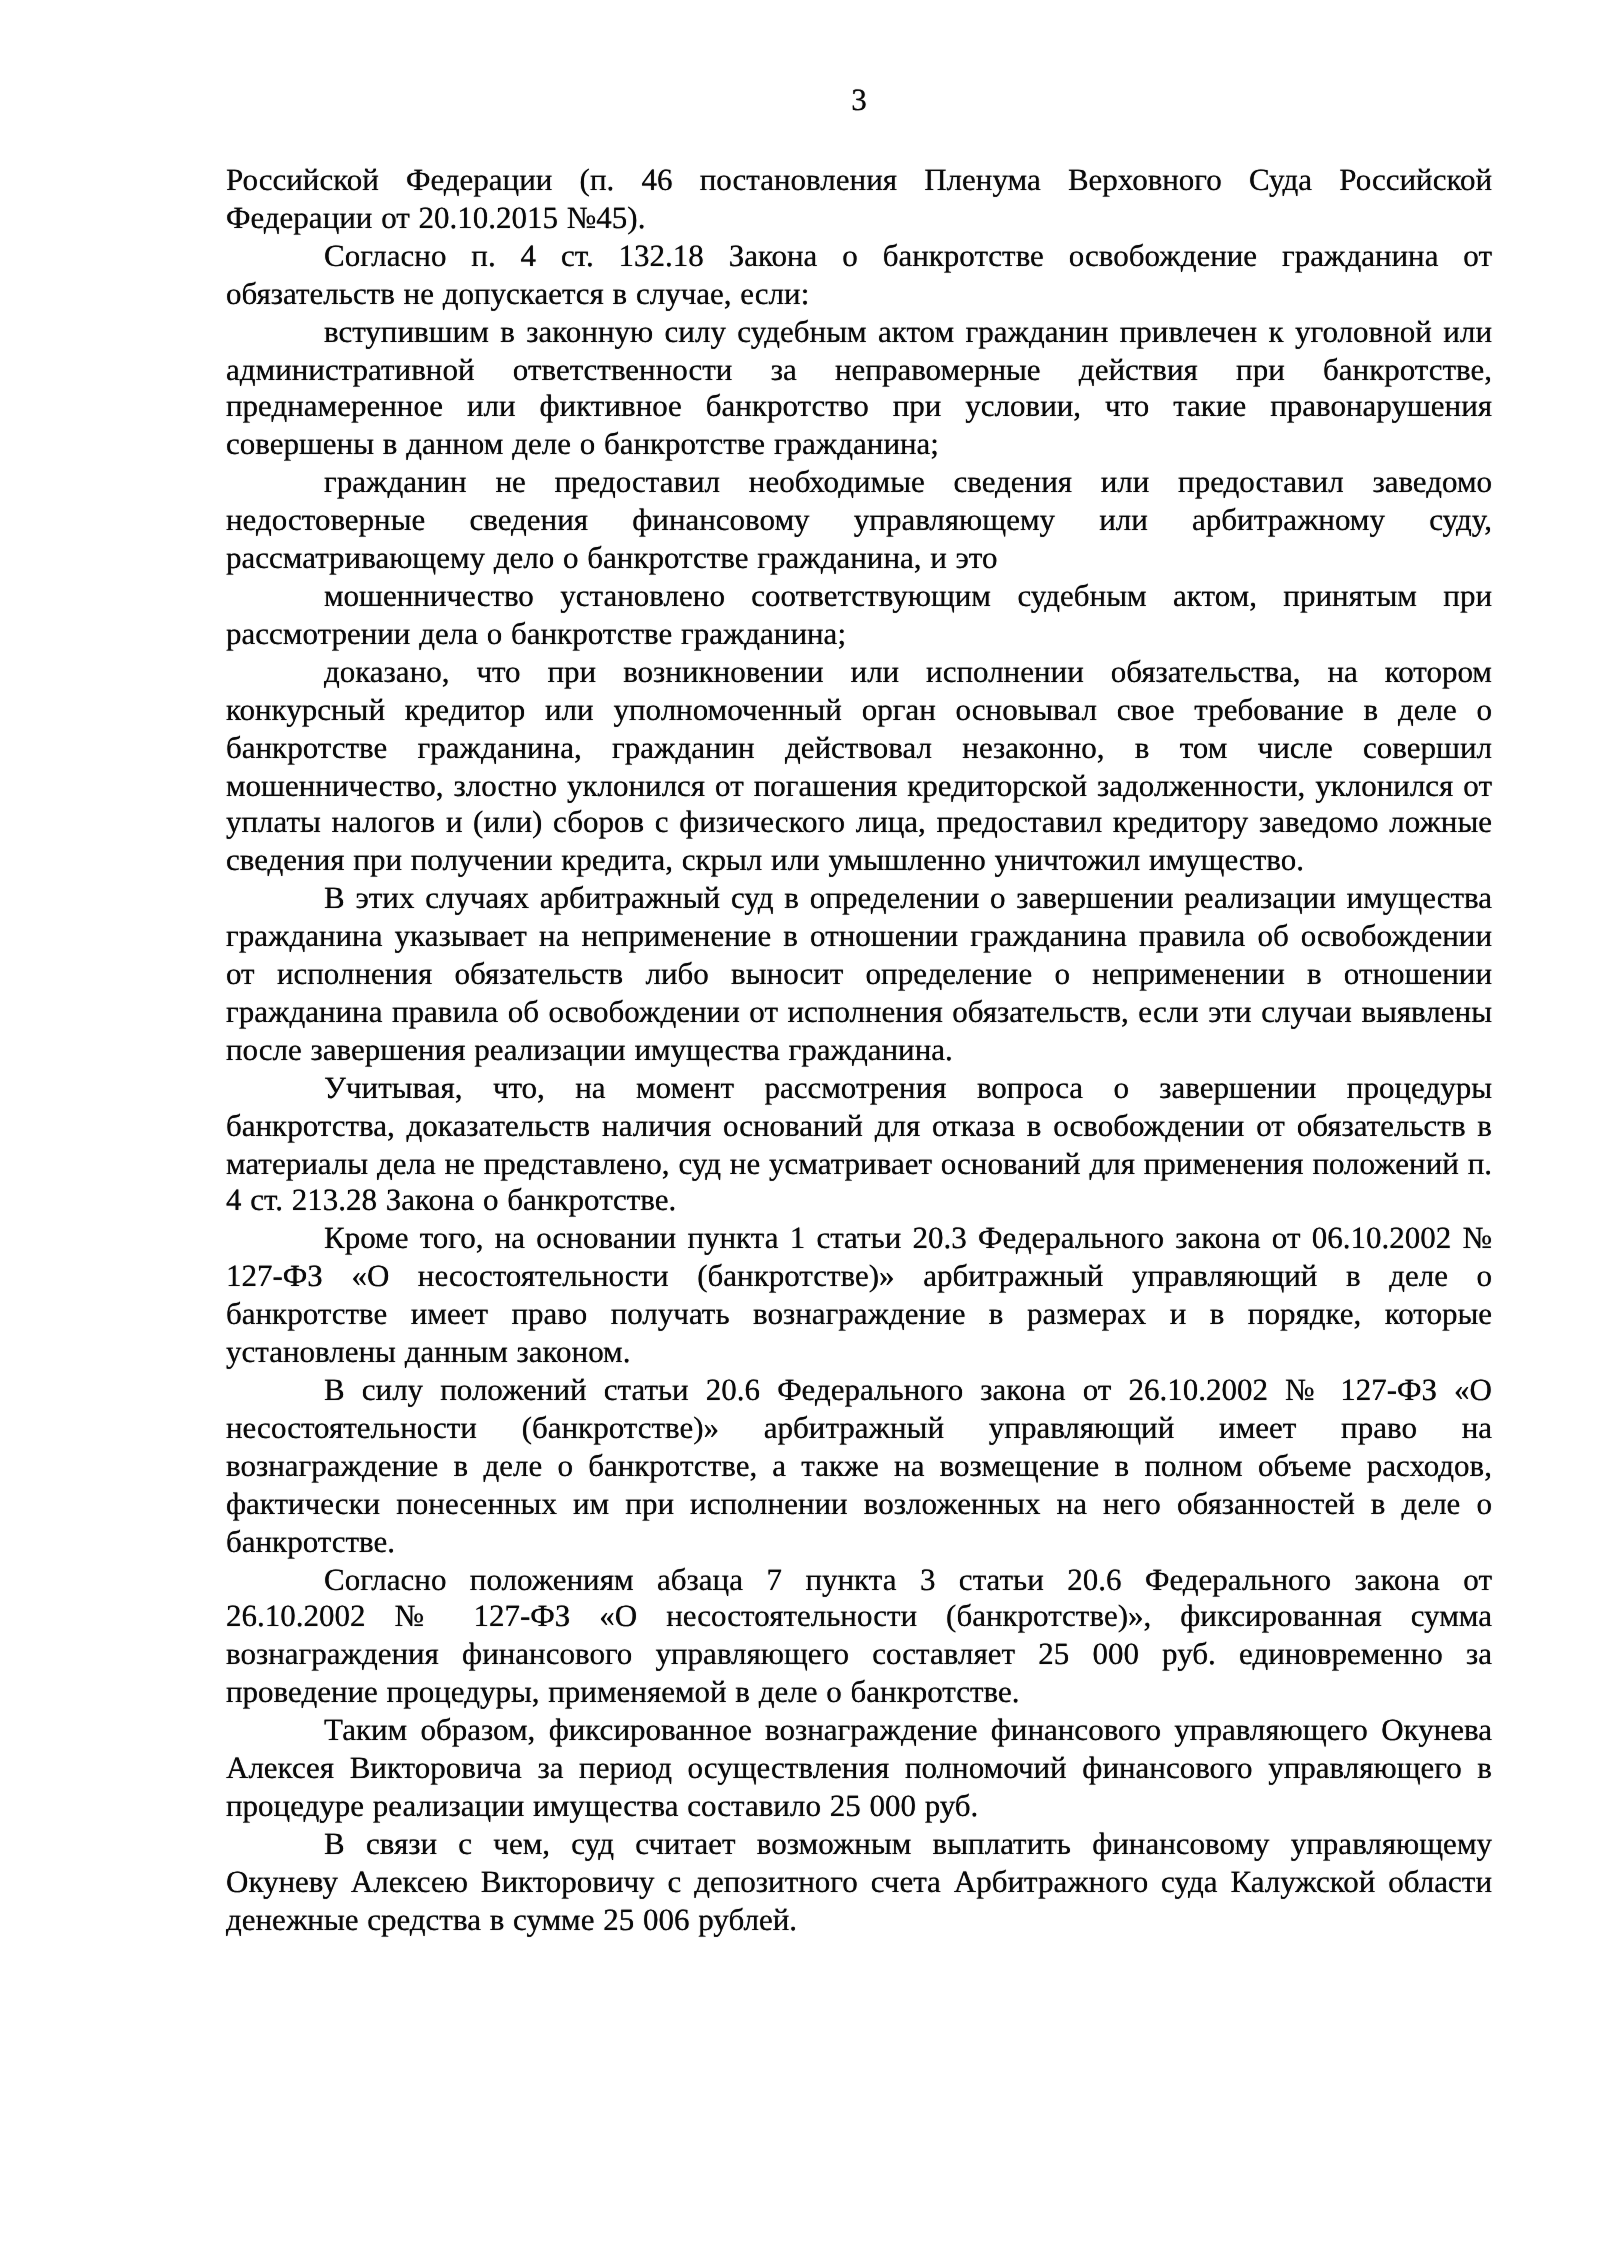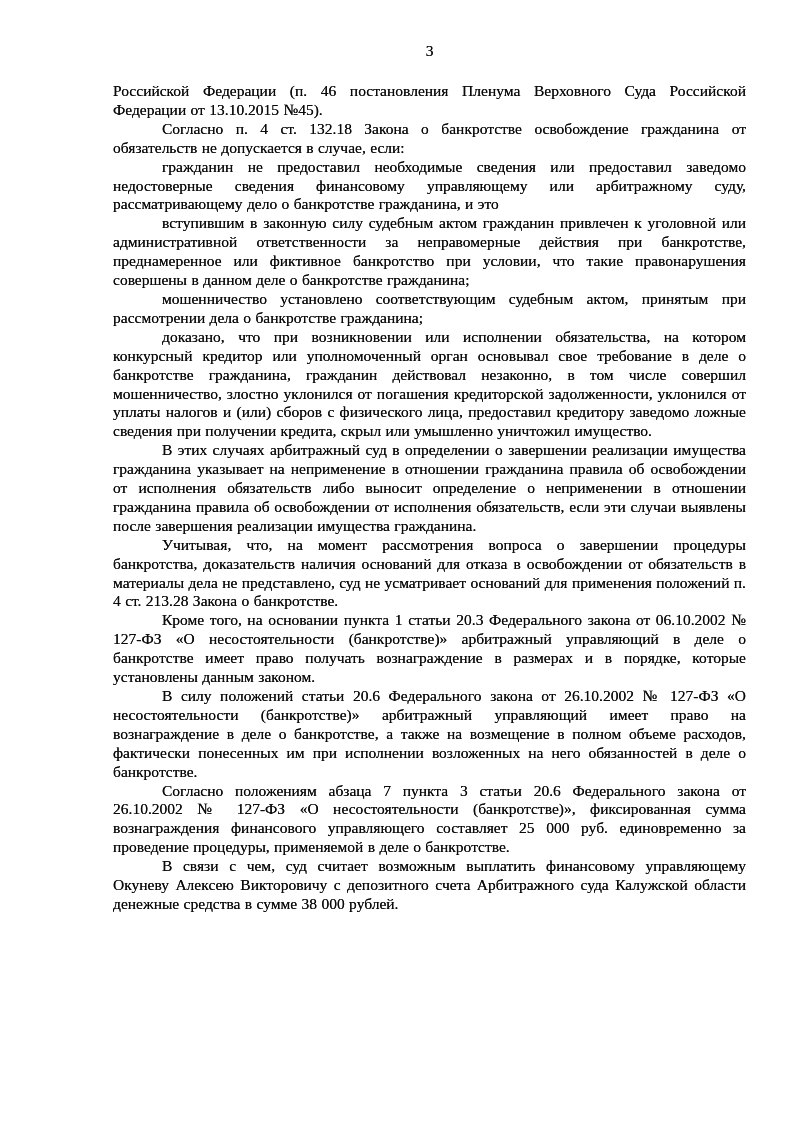--- a/index.html
+++ b/index.html
@@ -44,26 +44,27 @@
   .body-text p.indent {
     text-indent: 49px;
   }
 </style>
 </head>
 <body>
 
 <div class="page">
   <div class="page-number">3</div>
   <div class="body-text">
-      <p class="">Российской Федерации (п. 46 постановления Пленума Верховного Суда Российской Федерации от 13.10.2015 №45).</p>
+      <p class="">Российской Федерации (п. 46 постановления Пленума Верховного Суда Российской Федерации от 20.10.2015 №45).</p>
       <p class="indent">Согласно п. 4 ст. 132.18 Закона о банкротстве освобождение гражданина от обязательств не допускается в случае, если:</p>
+      <p class="indent">вступившим в законную силу судебным актом гражданин привлечен к уголовной или административной ответственности за неправомерные действия при банкротстве, преднамеренное или фиктивное банкротство при условии, что такие правонарушения совершены в данном деле о банкротстве гражданина;</p>
       <p class="indent">гражданин не предоставил необходимые сведения или предоставил заведомо недостоверные сведения финансовому управляющему или арбитражному суду, рассматривающему дело о банкротстве гражданина, и это</p>
-      <p class="indent">вступившим в законную силу судебным актом гражданин привлечен к уголовной или административной ответственности за неправомерные действия при банкротстве, преднамеренное или фиктивное банкротство при условии, что такие правонарушения совершены в данном деле о банкротстве гражданина;</p>
       <p class="indent">мошенничество установлено соответствующим судебным актом, принятым при рассмотрении дела о банкротстве гражданина;</p>
       <p class="indent">доказано, что при возникновении или исполнении обязательства, на котором конкурсный кредитор или уполномоченный орган основывал свое требование в деле о банкротстве гражданина, гражданин действовал незаконно, в том числе совершил мошенничество, злостно уклонился от погашения кредиторской задолженности, уклонился от уплаты налогов и (или) сборов с физического лица, предоставил кредитору заведомо ложные сведения при получении кредита, скрыл или умышленно уничтожил имущество.</p>
       <p class="indent">В этих случаях арбитражный суд в определении о завершении реализации имущества гражданина указывает на неприменение в отношении гражданина правила об освобождении от исполнения обязательств либо выносит определение о неприменении в отношении гражданина правила об освобождении от исполнения обязательств, если эти случаи выявлены после завершения реализации имущества гражданина.</p>
       <p class="indent">Учитывая, что, на момент рассмотрения вопроса о завершении процедуры банкротства, доказательств наличия оснований для отказа в освобождении от обязательств в материалы дела не представлено, суд не усматривает оснований для применения положений п. 4 ст. 213.28 Закона о банкротстве.</p>
       <p class="indent">Кроме того, на основании пункта 1 статьи 20.3 Федерального закона от 06.10.2002 № 127-ФЗ «О несостоятельности (банкротстве)» арбитражный управляющий в деле о банкротстве имеет право получать вознаграждение в размерах и в порядке, которые установлены данным законом.</p>
       <p class="indent">В силу положений статьи 20.6 Федерального закона от 26.10.2002 № 127-ФЗ «О несостоятельности (банкротстве)» арбитражный управляющий имеет право на вознаграждение в деле о банкротстве, а также на возмещение в полном объеме расходов, фактически понесенных им при исполнении возложенных на него обязанностей в деле о банкротстве.</p>
       <p class="indent">Согласно положениям абзаца 7 пункта 3 статьи 20.6 Федерального закона от 26.10.2002 № 127-ФЗ «О несостоятельности (банкротстве)», фиксированная сумма вознаграждения финансового управляющего составляет 25 000 руб. единовременно за проведение процедуры, применяемой в деле о банкротстве.</p>
-      <p class="indent">В связи с чем, суд считает возможным выплатить финансовому управляющему Окуневу Алексею Викторовичу с депозитного счета Арбитражного суда Калужской области денежные средства в сумме 38 000 рублей.</p>
+      <p class="indent">Таким образом, фиксированное вознаграждение финансового управляющего Окунева Алексея Викторовича за период осуществления полномочий финансового управляющего в процедуре реализации имущества составило 25 000 руб.</p>
+      <p class="indent">В связи с чем, суд считает возможным выплатить финансовому управляющему Окуневу Алексею Викторовичу с депозитного счета Арбитражного суда Калужской области денежные средства в сумме 25 006 рублей.</p>
     </div>
 </div>
 
 </body></html>

